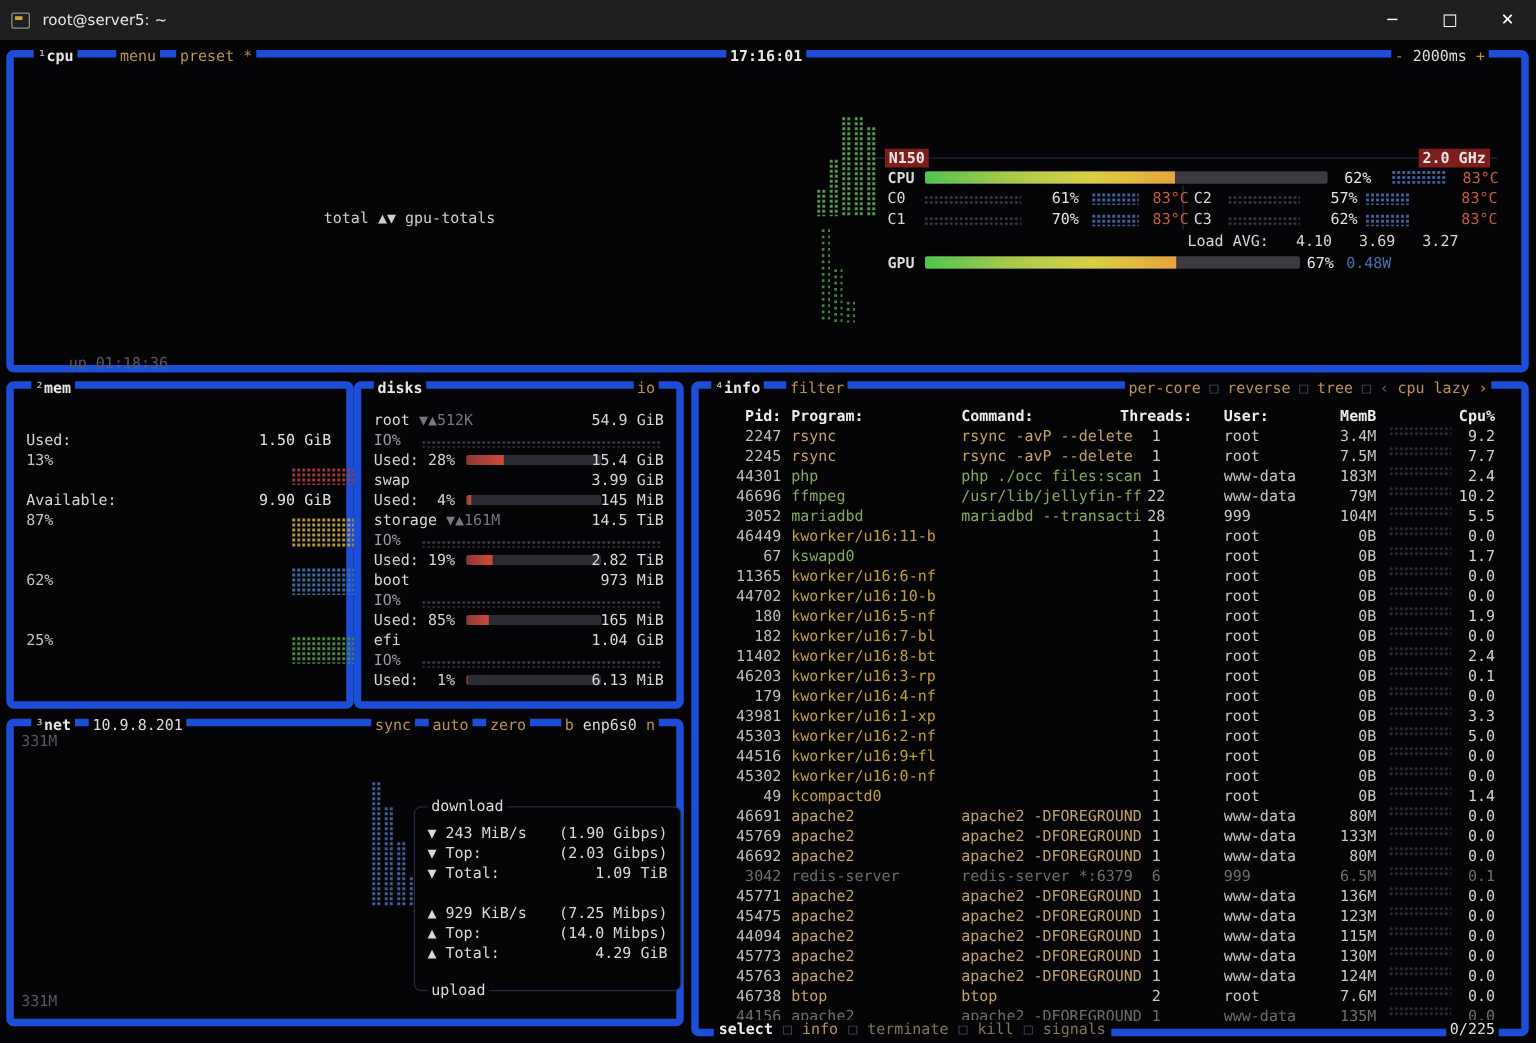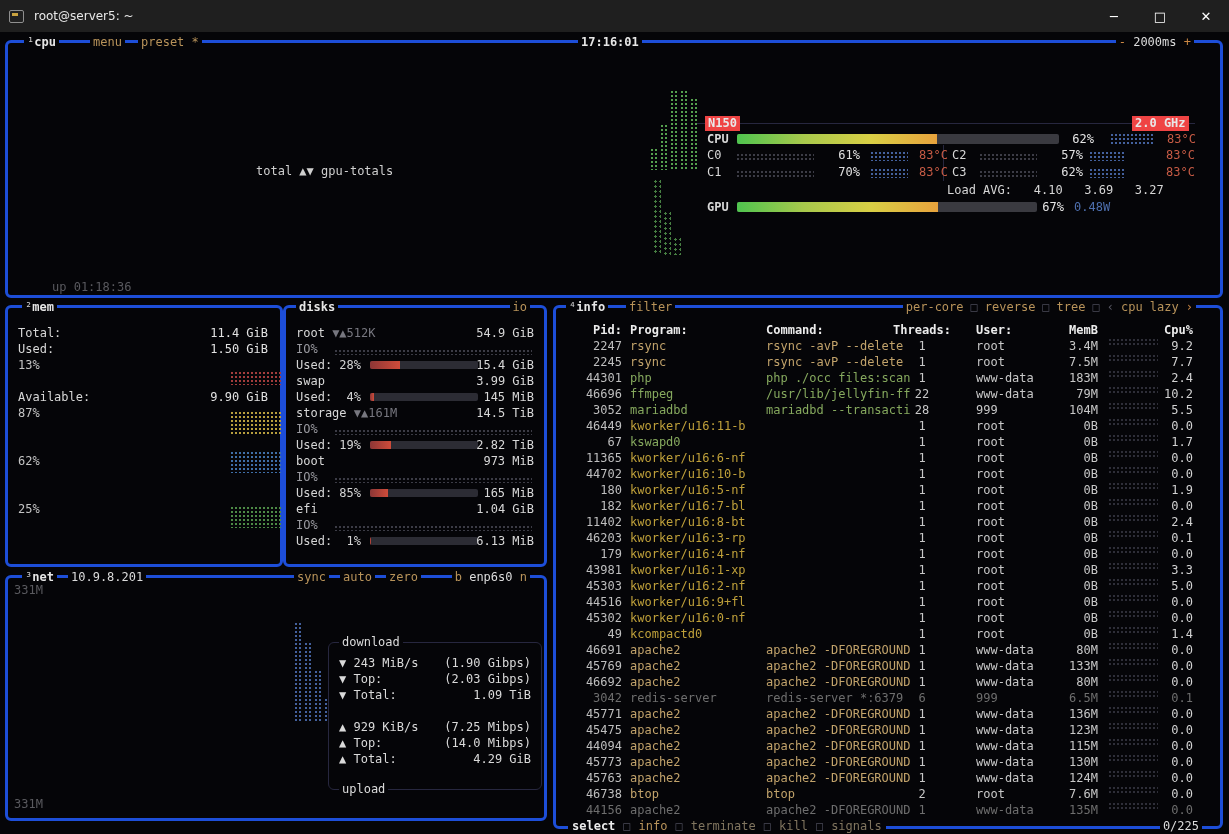--- a/index.html
+++ b/index.html
@@ -10,24 +10,24 @@
   
   .titlebar { position:absolute; top:0; left:0; right:0; height:32px; background:#1f1f1f;
     display:flex; align-items:center; font-family:"DejaVu Sans","Liberation Sans",sans-serif; font-size:12px; color:#e8e8e8; }
   .appicon { width:15px; height:13px; border:1px solid #8f8f8f; background:#202020; border-radius:2px; margin:0 10px 0 9px; position:relative; }
   .appicon::after { content:""; position:absolute; left:2px; top:2px; width:6px; height:3px; background:#c9a23f; }
   .wctrls { margin-left:auto; display:flex; height:32px; }
   .wbtn { width:46px; height:32px; display:flex; align-items:center; justify-content:center; color:#ffffff; font-size:13px; }
 
   
   #term { position:absolute; top:32px; left:0; right:0; bottom:0; background:#050508; line-height:16px; }
-  .box { position:absolute; border:3px solid #1d4ed8; border-radius:6px;text-decoration:underline; }
+  .box { position:absolute; border:6px solid #1d4ed8; border-radius:6px;text-decoration:underline; }
   .blabel { position:absolute; top:-8px; background:#050508; padding:0 3px; line-height:15px; white-space:pre; }
   .blabel.bottom { top:auto; bottom:-8px; }
-  .blabel2 { position:absolute; background:#ef4444; padding:0 3px; color:#e8e8e8; font-weight:bold; line-height:15px; }
+  .blabel2 { position:absolute; background:#7f1d1d; padding:0 3px; color:#e8e8e8; font-weight:bold; line-height:15px; }
   .sup { font-style:normal; color:#cfcfcf; }
   .b { font-weight:bold; color:#e6e6e6; }
   .t-white { color:#dcdcdc; } .t-dim { color:#5a5a66; } .t-tan { color:#b8935a; }
   .t-orange { color:#cc8844; font-style:normal; } .t-power { color:#4e6fae; }
   .hline { position:absolute; height:1px; background:#27273f; }
   .vline { position:absolute; width:1px; background:#27273f; }
 
   
   .dots-green  { background-image:radial-gradient(#55a04e 1.1px, transparent 1.3px); background-size:4px 4px; }
   .dots-green2 { background-image:radial-gradient(#477f42 1.1px, transparent 1.3px); background-size:5px 5px; }
@@ -192,24 +192,20 @@
       <div class="meter" style="left:729px;top:159px;width:300px">
           <i style="width: 67%;"></i>
         </div>
       <span class="pctbig" style="left:1016px;top:156px;width:40px">67%</span>
       <span class="t-power" style="position:absolute;left:1066px;top:156px">0.48W</span>
     </div>
 
     <div class="box" style="left:5px;top:273px;width:278px;height:262px">
       <span class="blabel" style="left:14px"><i class="sup">²</i><span class="b">mem</span></span>
 
-      <div class="mrow" style="top:17px">
-          <span class="mlabel">Total:</span>
-          <span class="mvalue">11.4 GiB</span>
-        </div>
       <div class="mrow" style="top:33px">
           <span class="mlabel">Used:</span>
           <span class="mvalue">1.50 GiB</span>
         </div>
       <div class="mpct" style="top:49px">13%</div>
       <div class="mrow" style="top:81px">
           <span class="mlabel">Available:</span>
           <span class="mvalue">9.90 GiB</span>
         </div>
       <div class="mpct" style="top:97px">87%</div>

